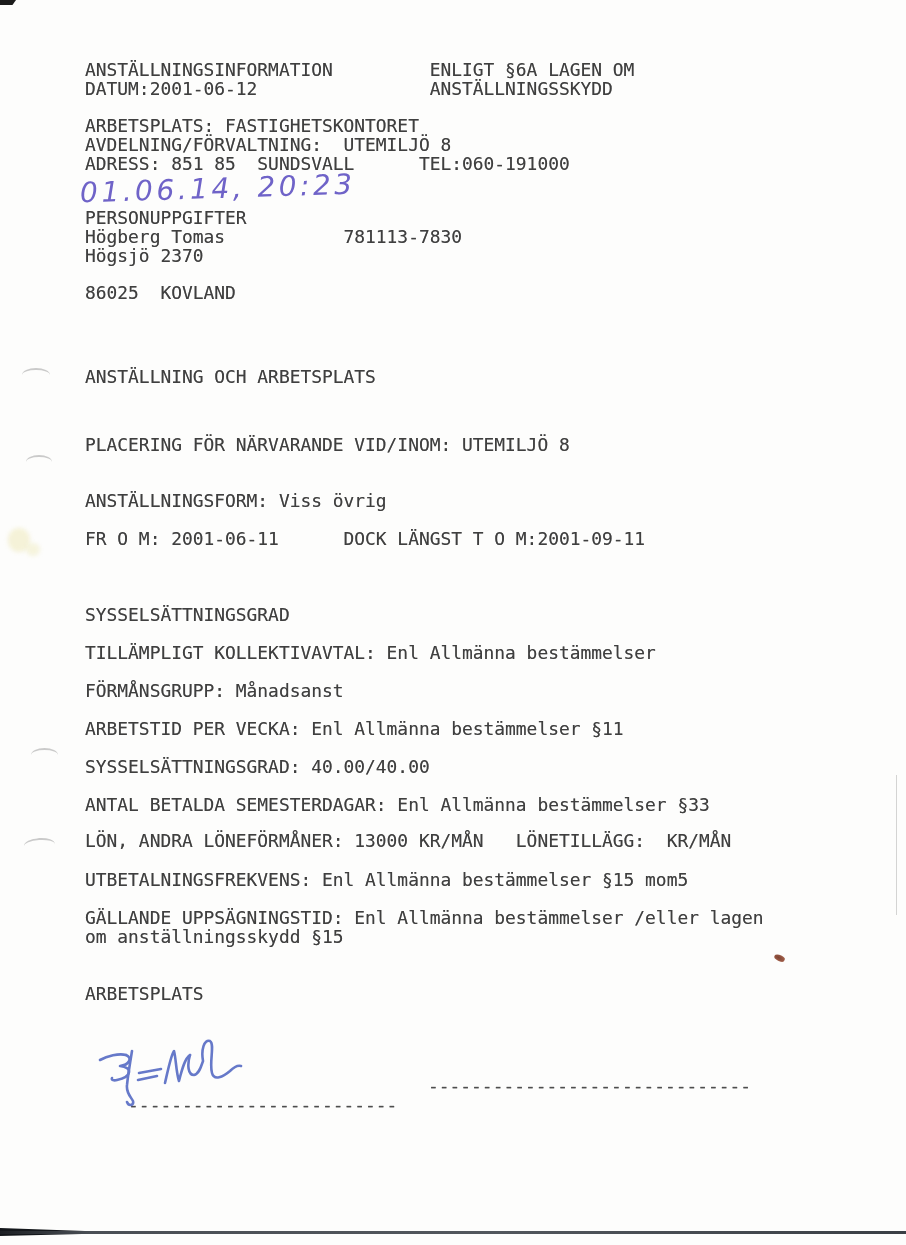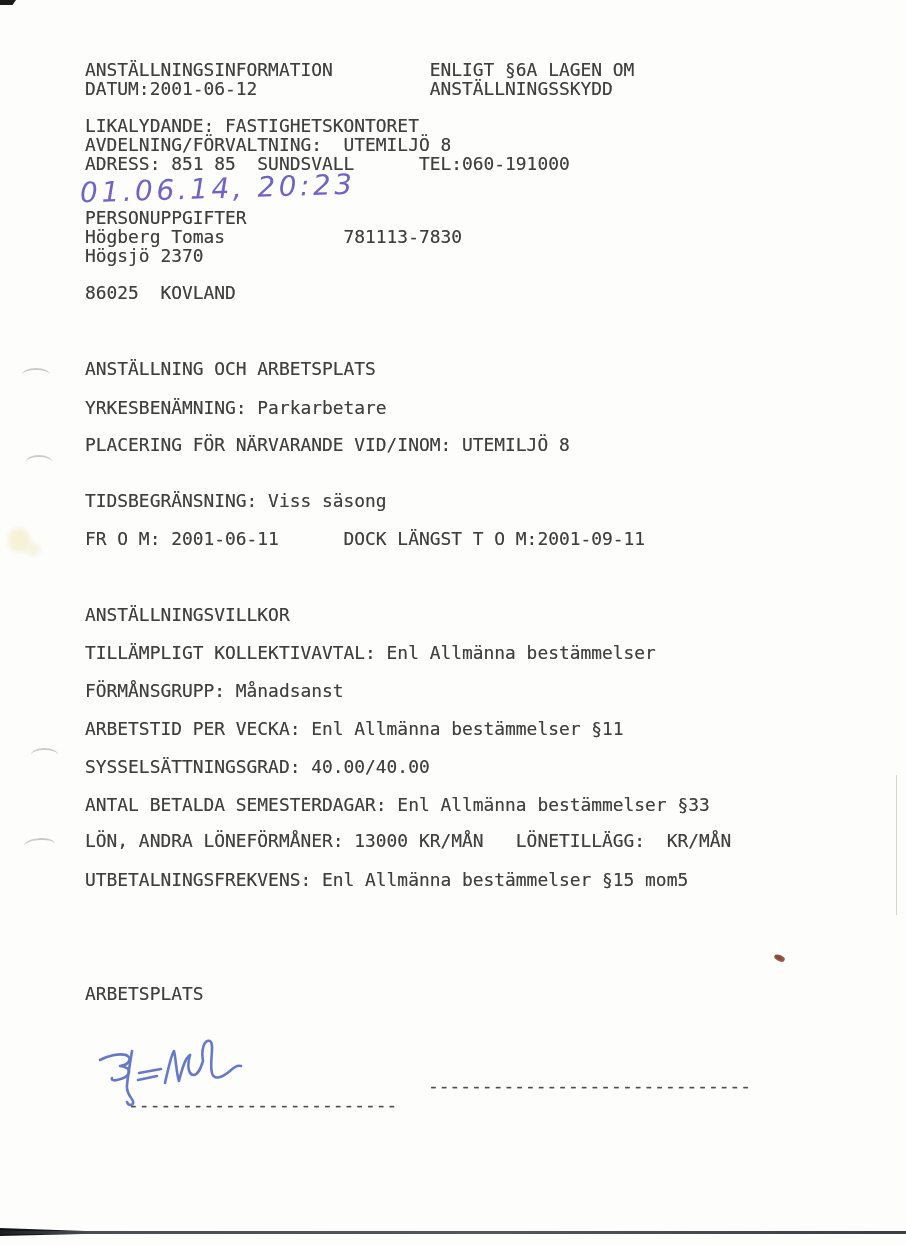--- a/index.html
+++ b/index.html
@@ -101,45 +101,46 @@
   }
 </style>
 </head>
 <body>
 
 <div class="page">
 
   <div class="line" style="top:60px">ANSTÄLLNINGSINFORMATION         ENLIGT §6A LAGEN OM</div>
   <div class="line" style="top:79px">DATUM:2001-06-12                ANSTÄLLNINGSSKYDD</div>
 
-  <div class="line" style="top:116px">LIKALYDANDE: FASTIGHETSKONTORET</div>
+  <div class="line" style="top:116px">ARBETSPLATS: FASTIGHETSKONTORET</div>
   <div class="line" style="top:135px">AVDELNING/FÖRVALTNING:  UTEMILJÖ 8</div>
   <div class="line" style="top:154px">ADRESS: 851 85  SUNDSVALL      TEL:060-191000</div>
 
   <div class="handwritten-date">01.06.14, 20:23</div>
 
   <div class="line" style="top:208px">PERSONUPPGIFTER</div>
   <div class="line" style="top:227px">Högberg Tomas           781113-7830</div>
   <div class="line" style="top:246px">Högsjö 2370</div>
   <div class="line" style="top:283px">86025  KOVLAND</div>
 
-  <div class="line" style="top:359px">ANSTÄLLNING OCH ARBETSPLATS</div>
-  <div class="line" style="top:398px">YRKESBENÄMNING: Parkarbetare</div>
+  <div class="line" style="top:367px">ANSTÄLLNING OCH ARBETSPLATS</div>
   <div class="line" style="top:435px">PLACERING FÖR NÄRVARANDE VID/INOM: UTEMILJÖ 8</div>
-  <div class="line" style="top:491px">TIDSBEGRÄNSNING: Viss säsong</div>
+  <div class="line" style="top:491px">ANSTÄLLNINGSFORM: Viss övrig</div>
   <div class="line" style="top:529px">FR O M: 2001-06-11      DOCK LÄNGST T O M:2001-09-11</div>
 
-  <div class="line" style="top:605px">ANSTÄLLNINGSVILLKOR</div>
+  <div class="line" style="top:605px">SYSSELSÄTTNINGSGRAD</div>
   <div class="line" style="top:681px">FÖRMÅNSGRUPP: Månadsanst</div>
   <div class="line" style="top:643px">TILLÄMPLIGT KOLLEKTIVAVTAL: Enl Allmänna bestämmelser</div>
   <div class="line" style="top:719px">ARBETSTID PER VECKA: Enl Allmänna bestämmelser §11</div>
   <div class="line" style="top:757px">SYSSELSÄTTNINGSGRAD: 40.00/40.00</div>
   <div class="line" style="top:795px">ANTAL BETALDA SEMESTERDAGAR: Enl Allmänna bestämmelser §33</div>
   <div class="line" style="top:831px">LÖN, ANDRA LÖNEFÖRMÅNER: 13000 KR/MÅN   LÖNETILLÄGG:  KR/MÅN</div>
   <div class="line" style="top:870px">UTBETALNINGSFREKVENS: Enl Allmänna bestämmelser §15 mom5</div>
+  <div class="line" style="top:908px">GÄLLANDE UPPSÄGNINGSTID: Enl Allmänna bestämmelser /eller lagen
+om anställningsskydd §15</div>
 
   <div class="line" style="top:984px">ARBETSPLATS</div>
 
   <div class="line dash-row" style="top:1076px">
     <span>-------------------------</span>
     <span class="dash-right">------------------------------</span>
   </div>
 
   <svg class="signature-svg" width="210" height="95" viewBox="0 0 210 95" fill="none" stroke="currentColor" stroke-width="2.6" stroke-linecap="round" stroke-linejoin="round" opacity="0.92">
     <path d="M25,35 C32,31 44,28 51,30"></path>

